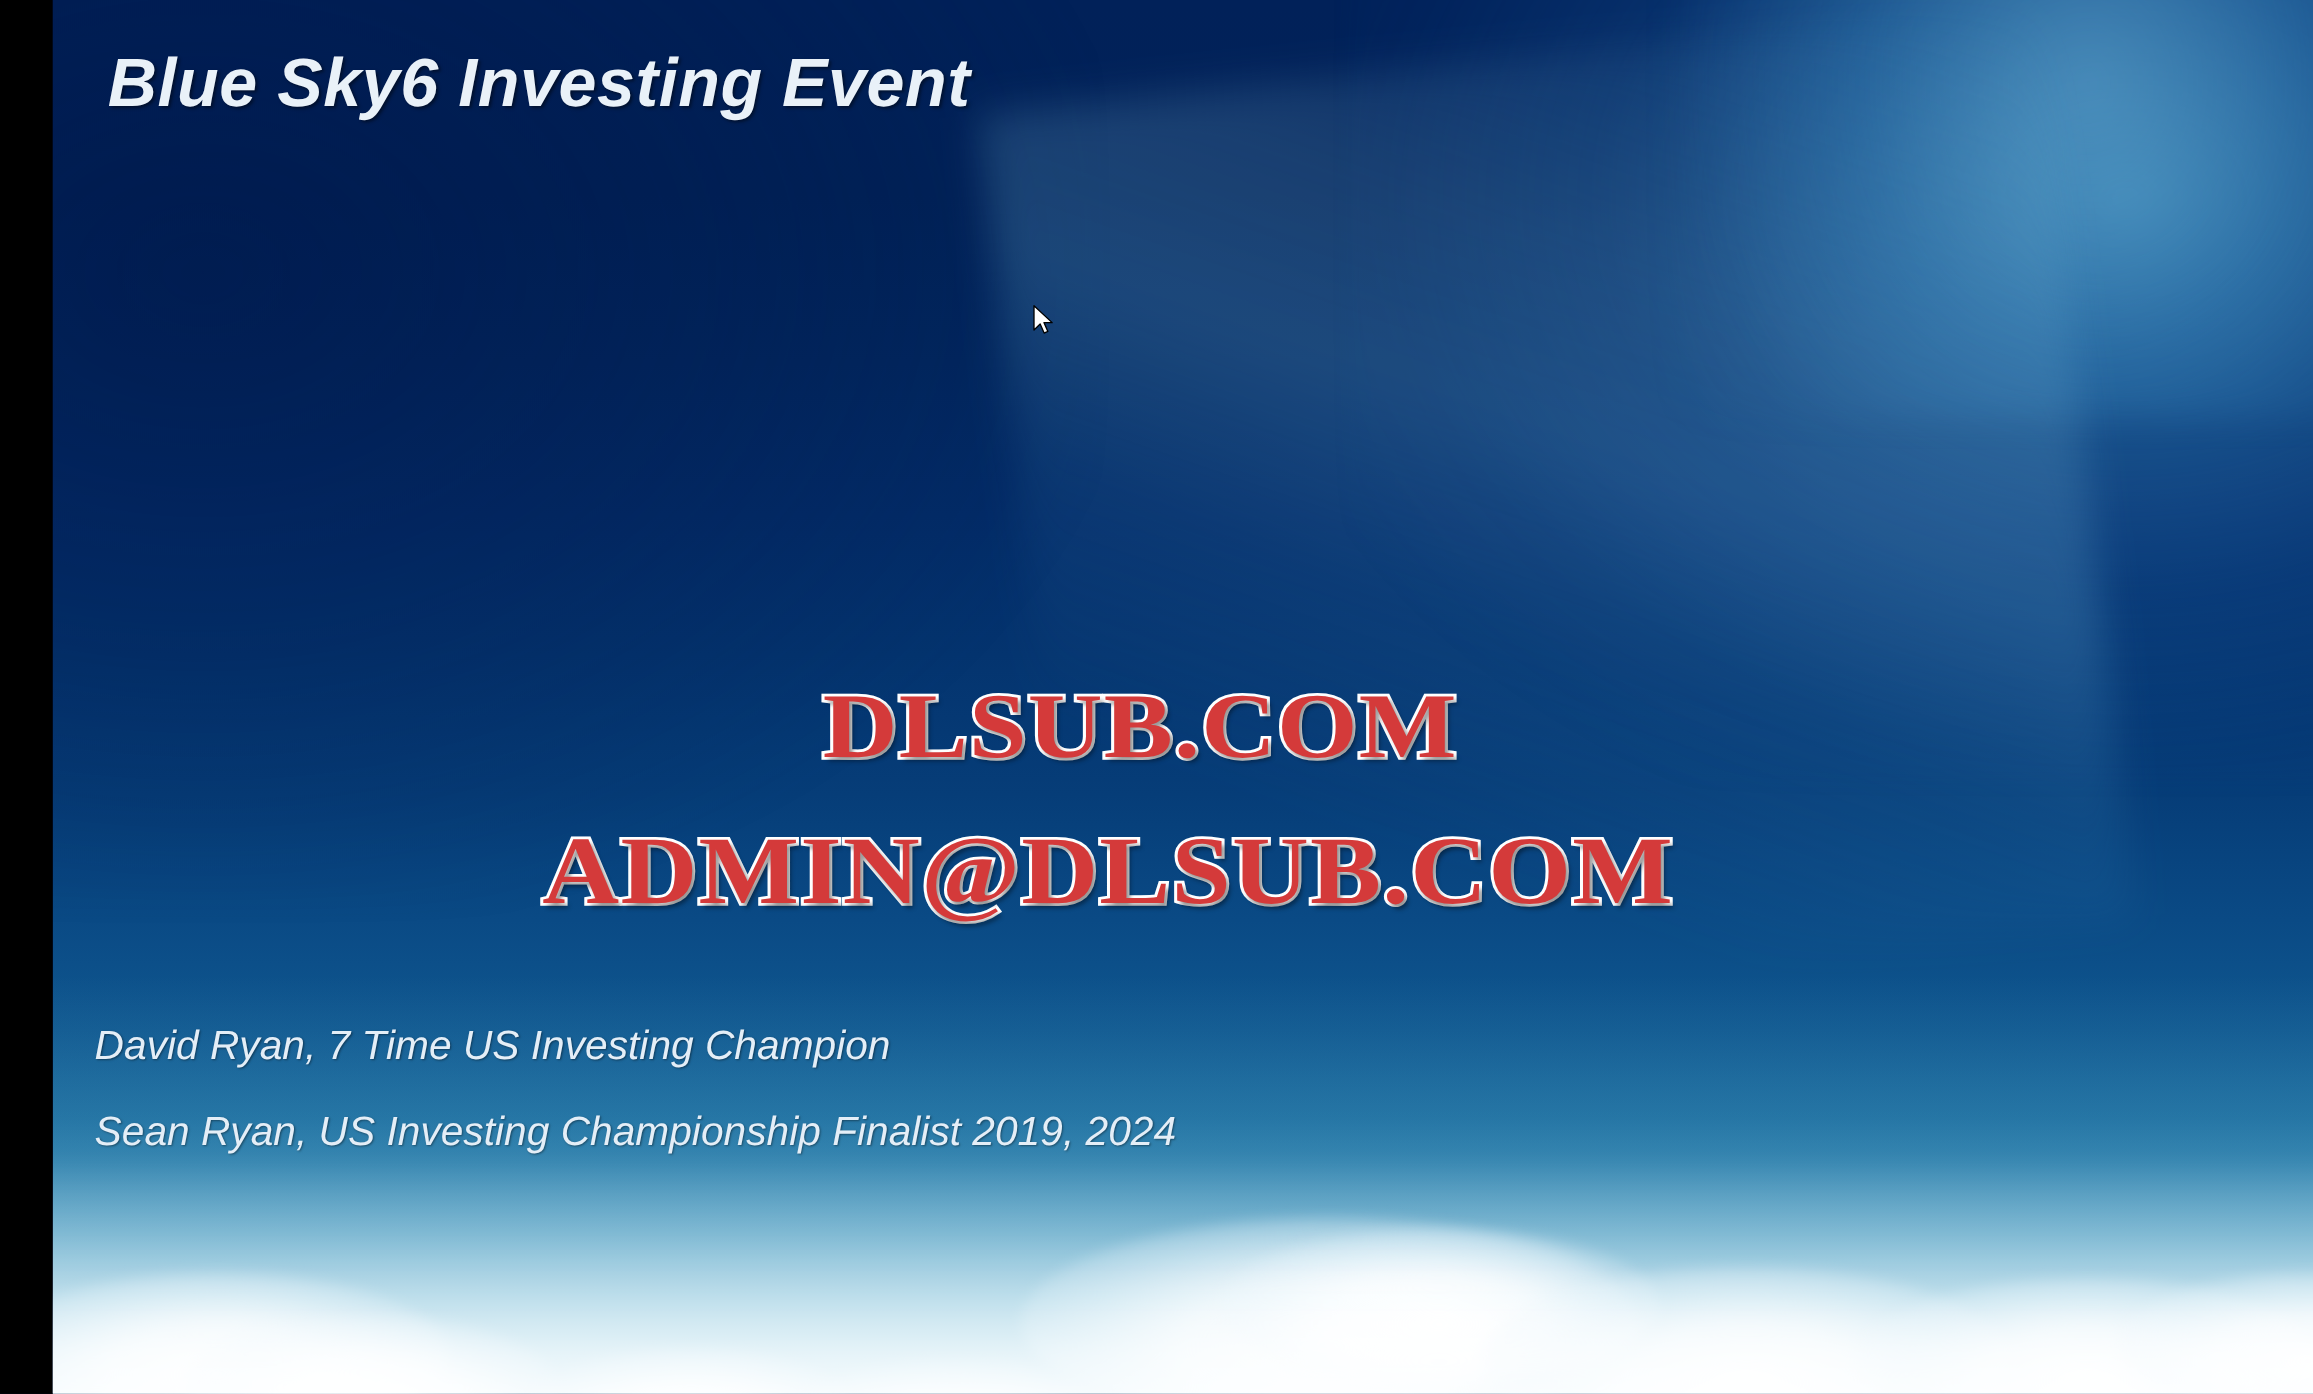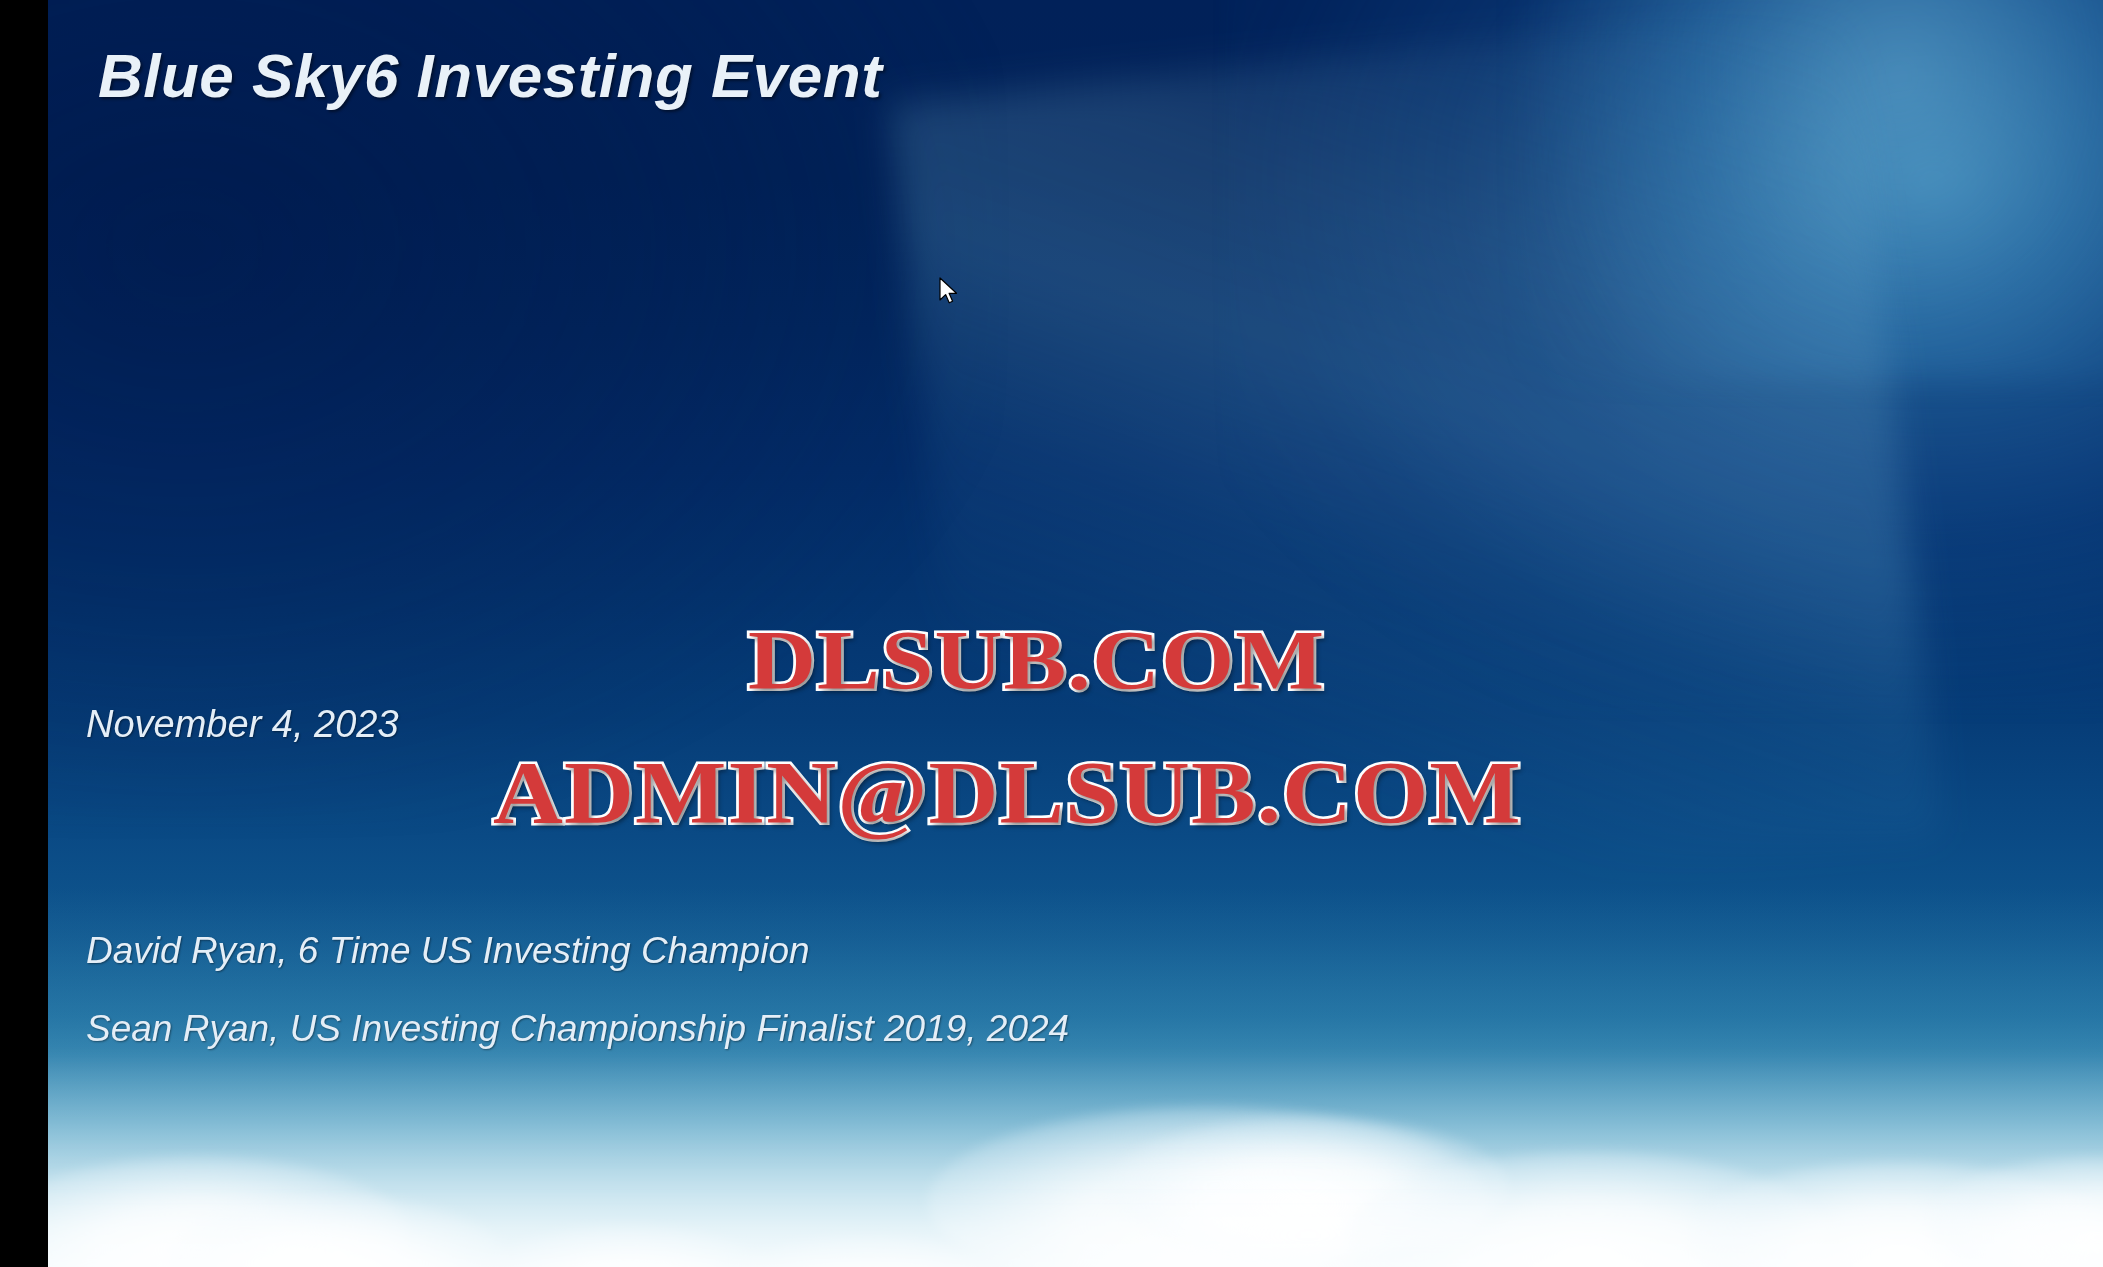--- a/index.html
+++ b/index.html
@@ -249,23 +249,22 @@
   <div class="cloud" style="left:1640px; bottom:-45px; width:420px; height:150px;"></div>
   <div class="cloud" style="left:1880px; bottom:-20px; width:340px; height:130px;"></div>
   <div class="cloud" style="left:660px; bottom:-90px; width:320px; height:120px;"></div>
   <div class="cloud-band"></div>
 
   <div class="text-layer">
 
     <div class="slide-title">Blue Sky6 Investing Event</div>
 
 
-    <div class="slide-date">November 4, 2023</div>
-
-    <div class="presenter-1">David Ryan, 6 Time US Investing Champion</div>
+
+    <div class="presenter-1">David Ryan, 7 Time US Investing Champion</div>
 
     <div class="presenter-2">Sean Ryan, US Investing Championship Finalist 2019, 2024</div>
 
     <div class="watermark watermark-line1">DLSUB.COM</div>
 
     <div class="watermark watermark-line2">ADMIN@DLSUB.COM</div>
   </div>
 
   <div class="cursor">
     <svg width="22" height="32" viewBox="0 0 22 32">

